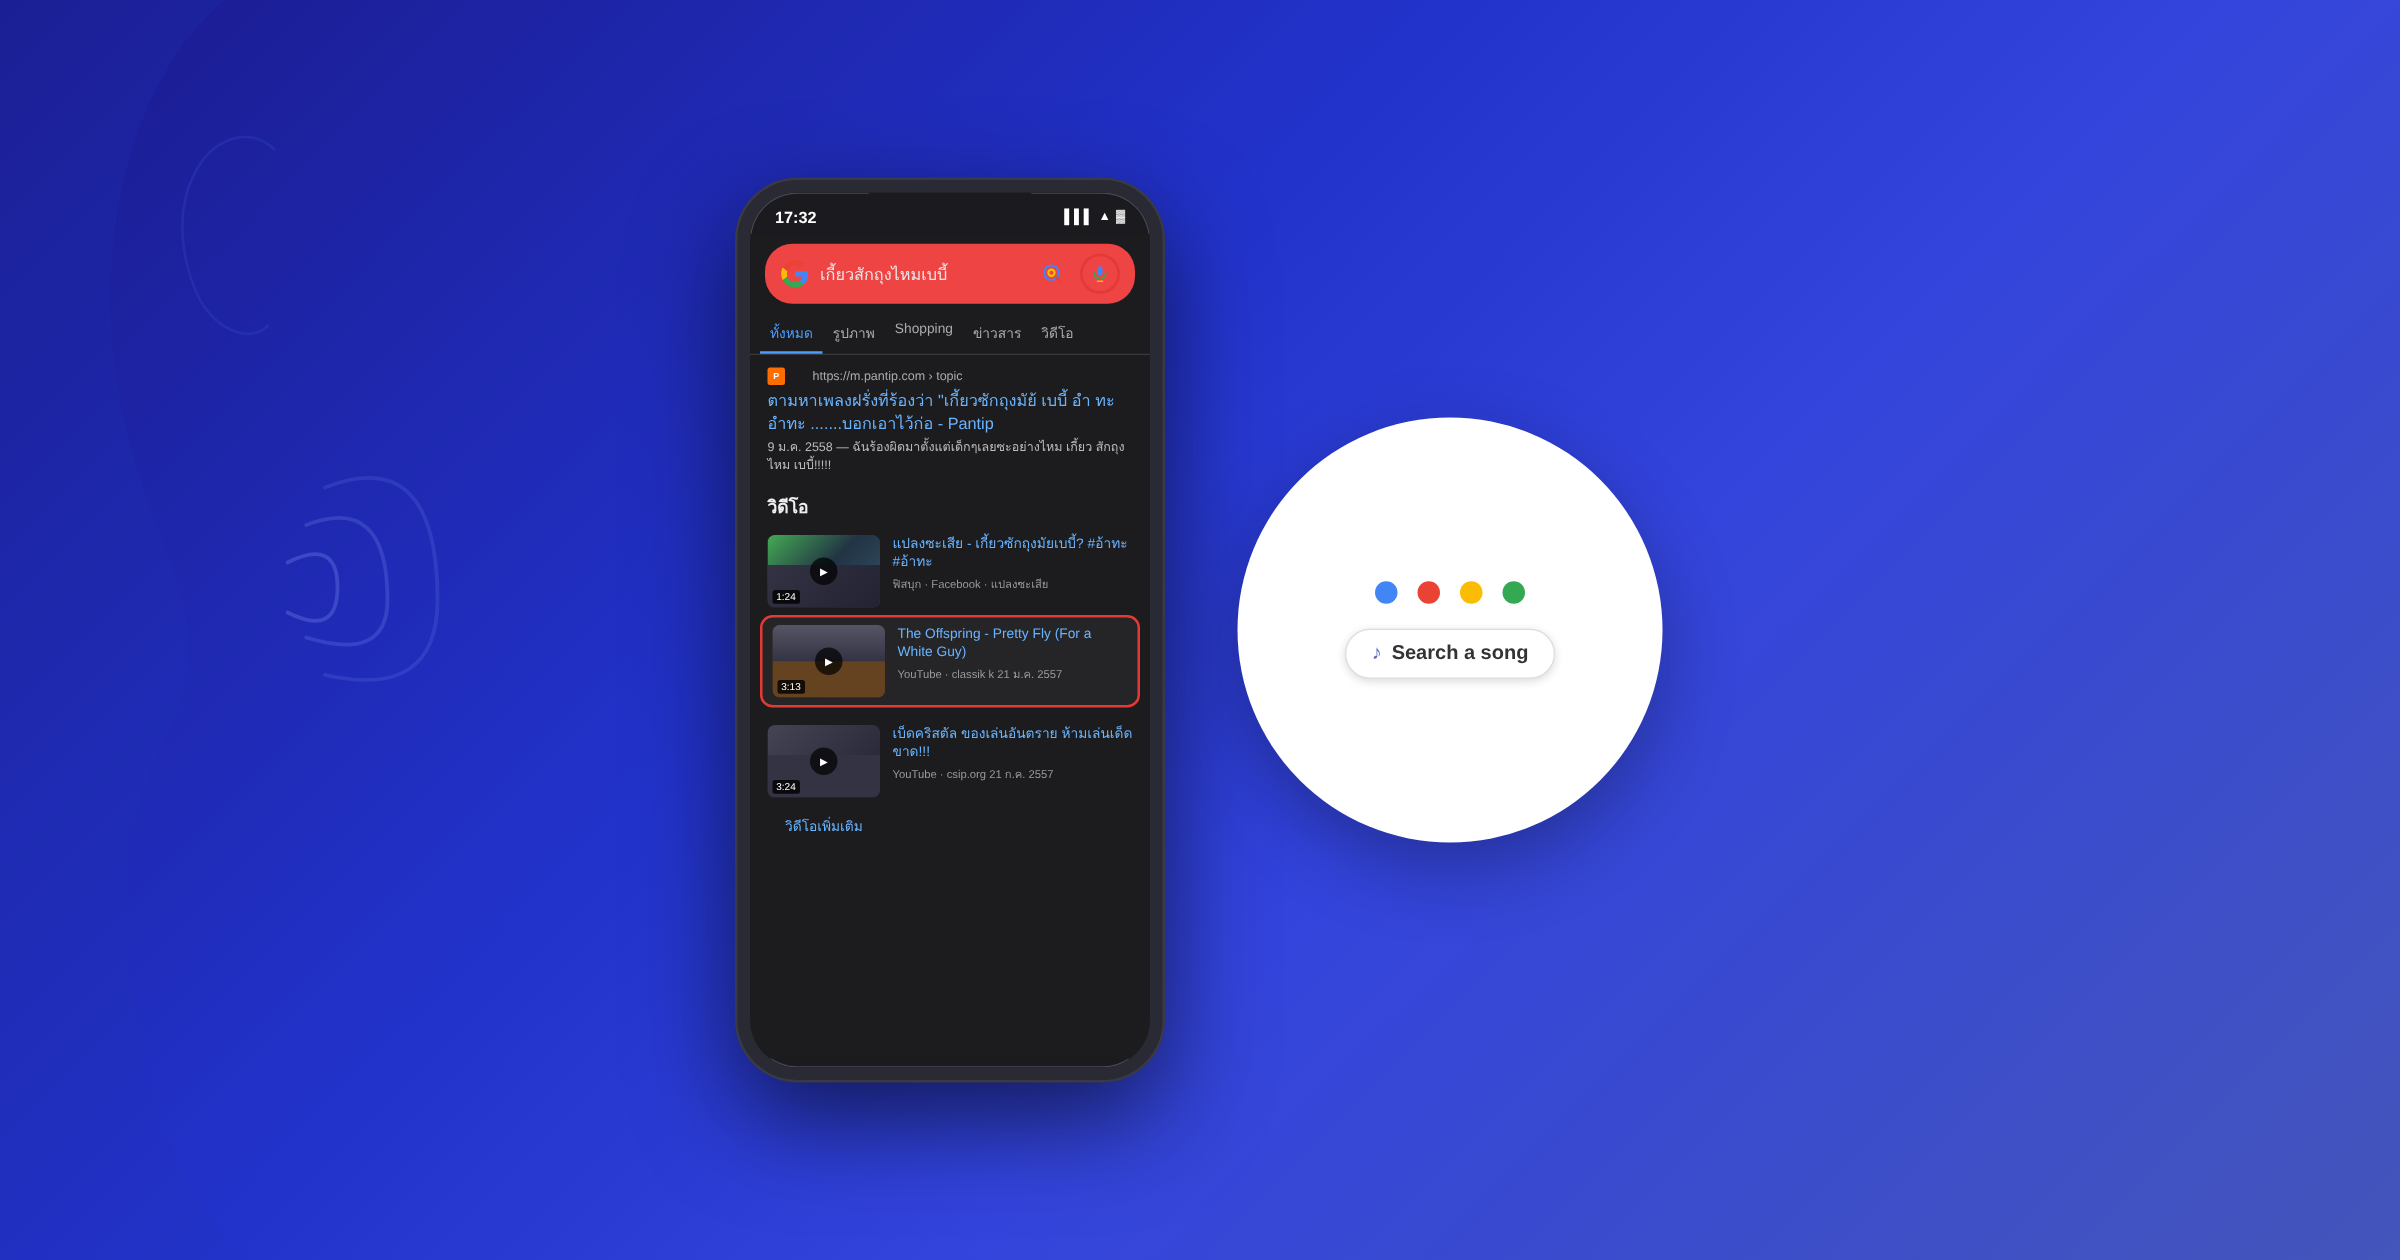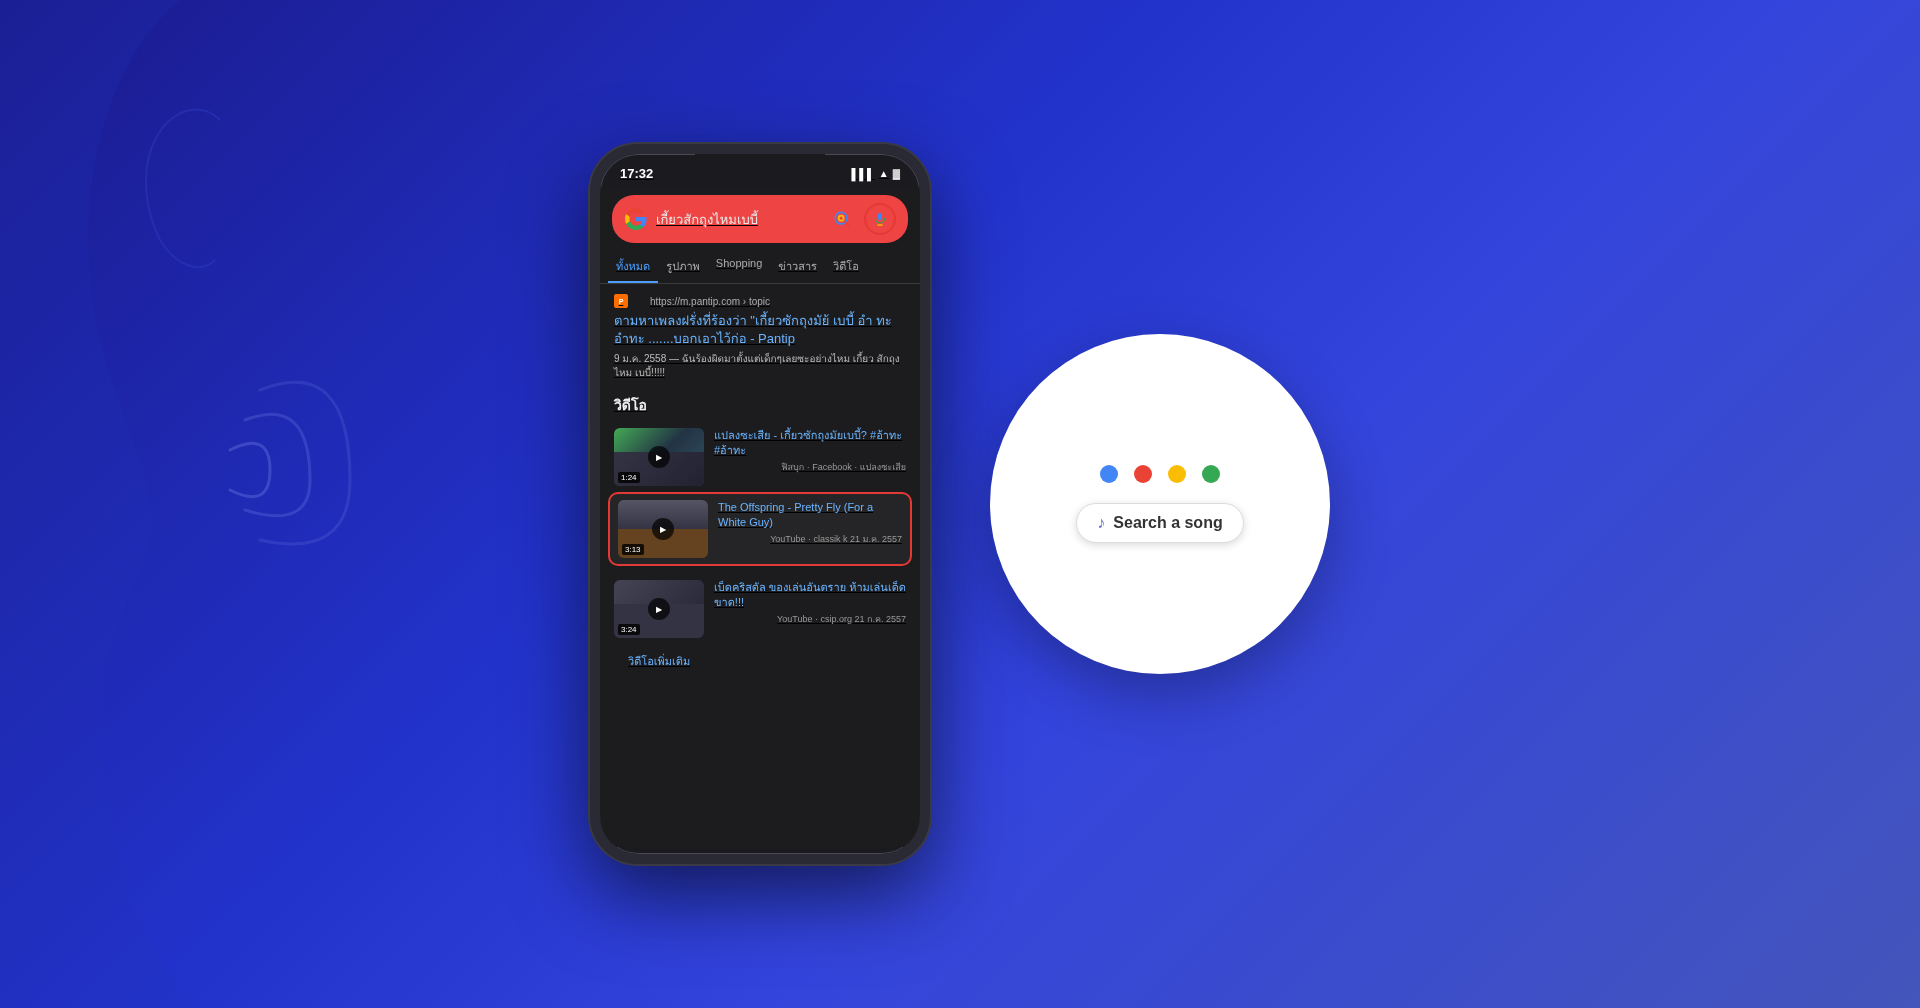--- a/index.html
+++ b/index.html
@@ -21,21 +21,20 @@
       align-items: center;
       justify-content: center;
       gap: 60px;
       position: relative;
       z-index: 10;
     }
 
     
     .phone-container {
       position: relative;
-      text-decoration: underline;
     }
 
     .phone-frame {
       width: 340px;
       height: 720px;
       background: #1a1a1f;
       border-radius: 48px;
       border: 10px solid #2a2a35;
       box-shadow: 0 0 0 2px #3a3a45, 0 30px 80px rgba(0,0,0,0.6), inset 0 0 0 1px #4a4a55;
       position: relative;
@@ -252,21 +251,20 @@
       color: #6ab4ff;
       font-size: 11px;
       line-height: 1.35;
       margin-bottom: 3px;
     }
 
     .video-meta {
       color: #999;
       font-size: 9px;
       line-height: 1.4;
-      text-align: right;
     }
 
     
     .phone-side-btn-right {
       position: absolute;
       right: -12px;
       top: 100px;
       width: 4px;
       height: 50px;
       background: #3a3a45;

